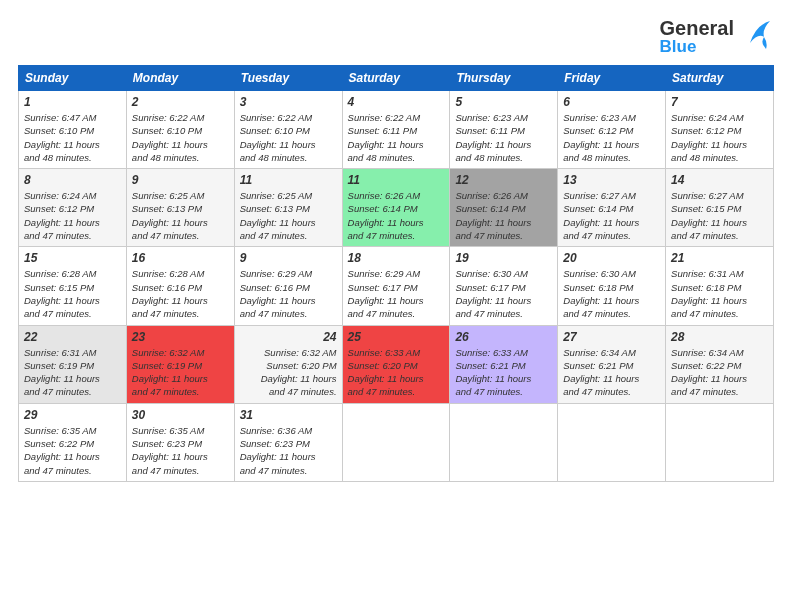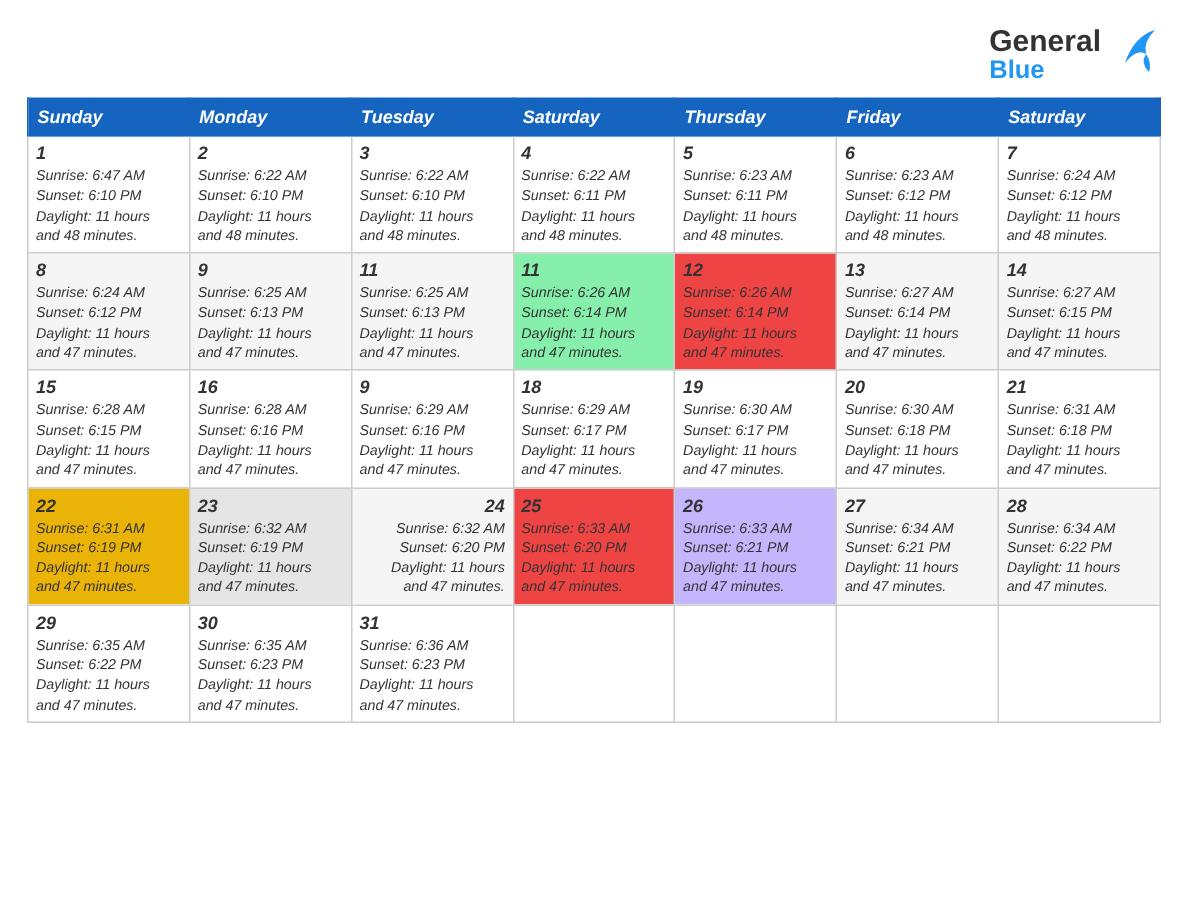--- a/index.html
+++ b/index.html
@@ -209,21 +209,21 @@
         </div>
       </td>
           <td style="background: #86efac;">
         <span class="day-num">11</span>
         <div class="day-info">
           <span>Sunrise: 6:26 AM</span><br>
           <span>Sunset: 6:14 PM</span><br>
           <span>Daylight: 11 hours<br>and 47 minutes.</span>
         </div>
       </td>
-          <td style="background: #ef4444;">
+          <td style="background: #a3a3a3;">
         <span class="day-num">12</span>
         <div class="day-info">
           <span>Sunrise: 6:26 AM</span><br>
           <span>Sunset: 6:14 PM</span><br>
           <span>Daylight: 11 hours<br>and 47 minutes.</span>
         </div>
       </td>
           <td style="background: rgb(245, 245, 245);">
         <span class="day-num">13</span>
         <div class="day-info">
@@ -293,29 +293,29 @@
           <td>
         <span class="day-num">21</span>
         <div class="day-info">
           <span>Sunrise: 6:31 AM</span><br>
           <span>Sunset: 6:18 PM</span><br>
           <span>Daylight: 11 hours<br>and 47 minutes.</span>
         </div>
       </td>
         </tr>
         <tr>
-          <td style="background: #eab308;">
+          <td style="background: #e5e5e5;">
         <span class="day-num">22</span>
         <div class="day-info">
           <span>Sunrise: 6:31 AM</span><br>
           <span>Sunset: 6:19 PM</span><br>
           <span>Daylight: 11 hours<br>and 47 minutes.</span>
         </div>
       </td>
-          <td style="background: #e5e5e5;">
+          <td style="background: #ef4444;">
         <span class="day-num">23</span>
         <div class="day-info">
           <span>Sunrise: 6:32 AM</span><br>
           <span>Sunset: 6:19 PM</span><br>
           <span>Daylight: 11 hours<br>and 47 minutes.</span>
         </div>
       </td>
           <td style="background: rgb(245, 245, 245); text-align: right;">
         <span class="day-num">24</span>
         <div class="day-info">

